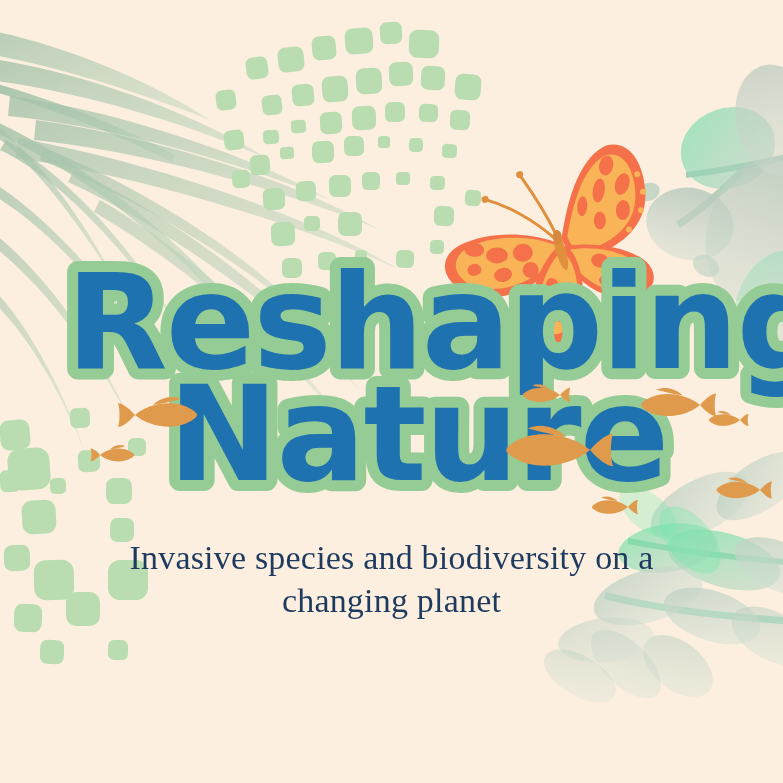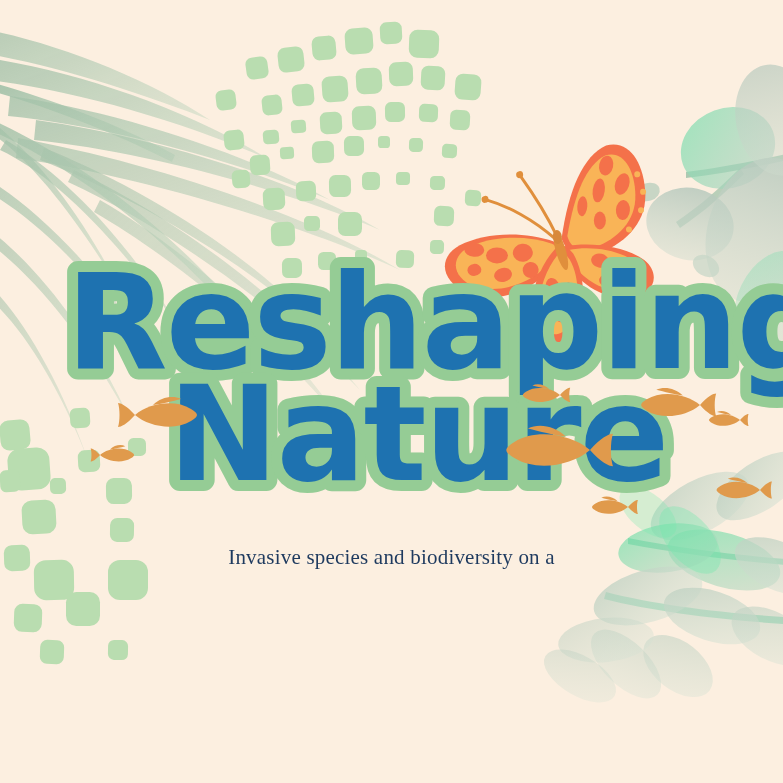--- a/index.html
+++ b/index.html
@@ -44,21 +44,21 @@
   
   #subtitle {
     position: absolute;
     left: 0;
     top: 536px;
     width: 783px;
     z-index: 7;
     text-align: center;
     color: #1E3A5F;
     font-family: "Liberation Serif", "DejaVu Serif", serif;
-    font-size: 21px;
+    font-size: 34px;
     line-height: 43px;
     letter-spacing: 0.2px;
   }
   #subtitle .sub-line { display: block; white-space: pre; }
 </style>
 </head>
 <body>
 
 <div id="poster">
 
@@ -348,15 +348,16 @@
       <text id="t1-stroke" class="title-text" x="66" y="110" font-size="132" fill="none" stroke="#95CC95" stroke-width="22" stroke-linejoin="round">Reshaping</text>
       <text id="t1-fill" class="title-text" x="66" y="110" font-size="132" fill="#1E72B0">Reshaping</text>
 
       <text id="t2-stroke" class="title-text" x="168" y="222" font-size="132" fill="none" stroke="#95CC95" stroke-width="22" stroke-linejoin="round">Nature</text>
       <text id="t2-fill" class="title-text" x="168" y="222" font-size="132" fill="#1E72B0">Nature</text>
     </svg>
   </div>
 
   <div id="subtitle">
     <span class="sub-line">Invasive species and biodiversity on a</span>
+    <span class="sub-line">changing planet</span>
   </div>
 
 </div>
 
 </body></html>

